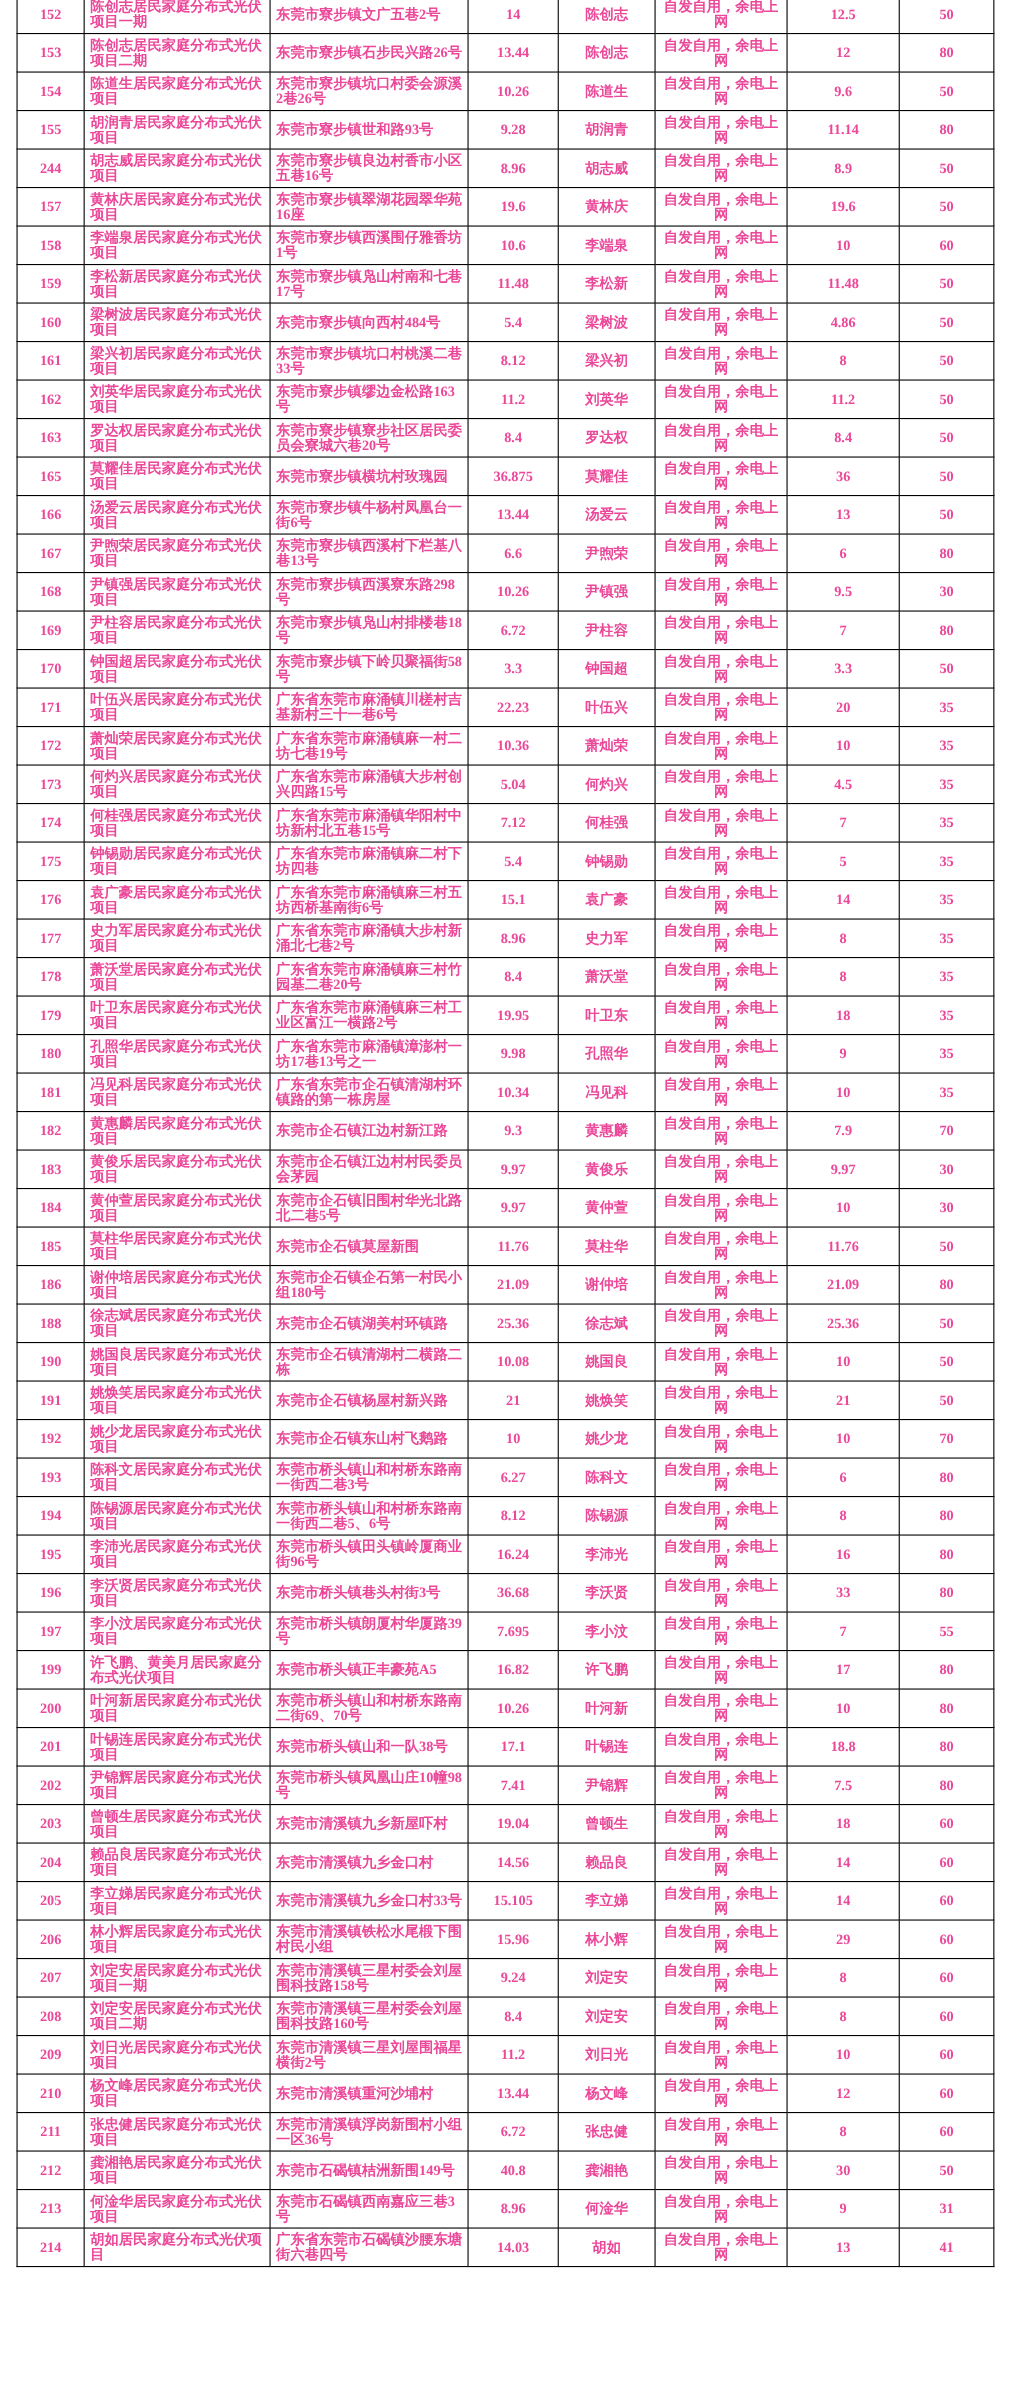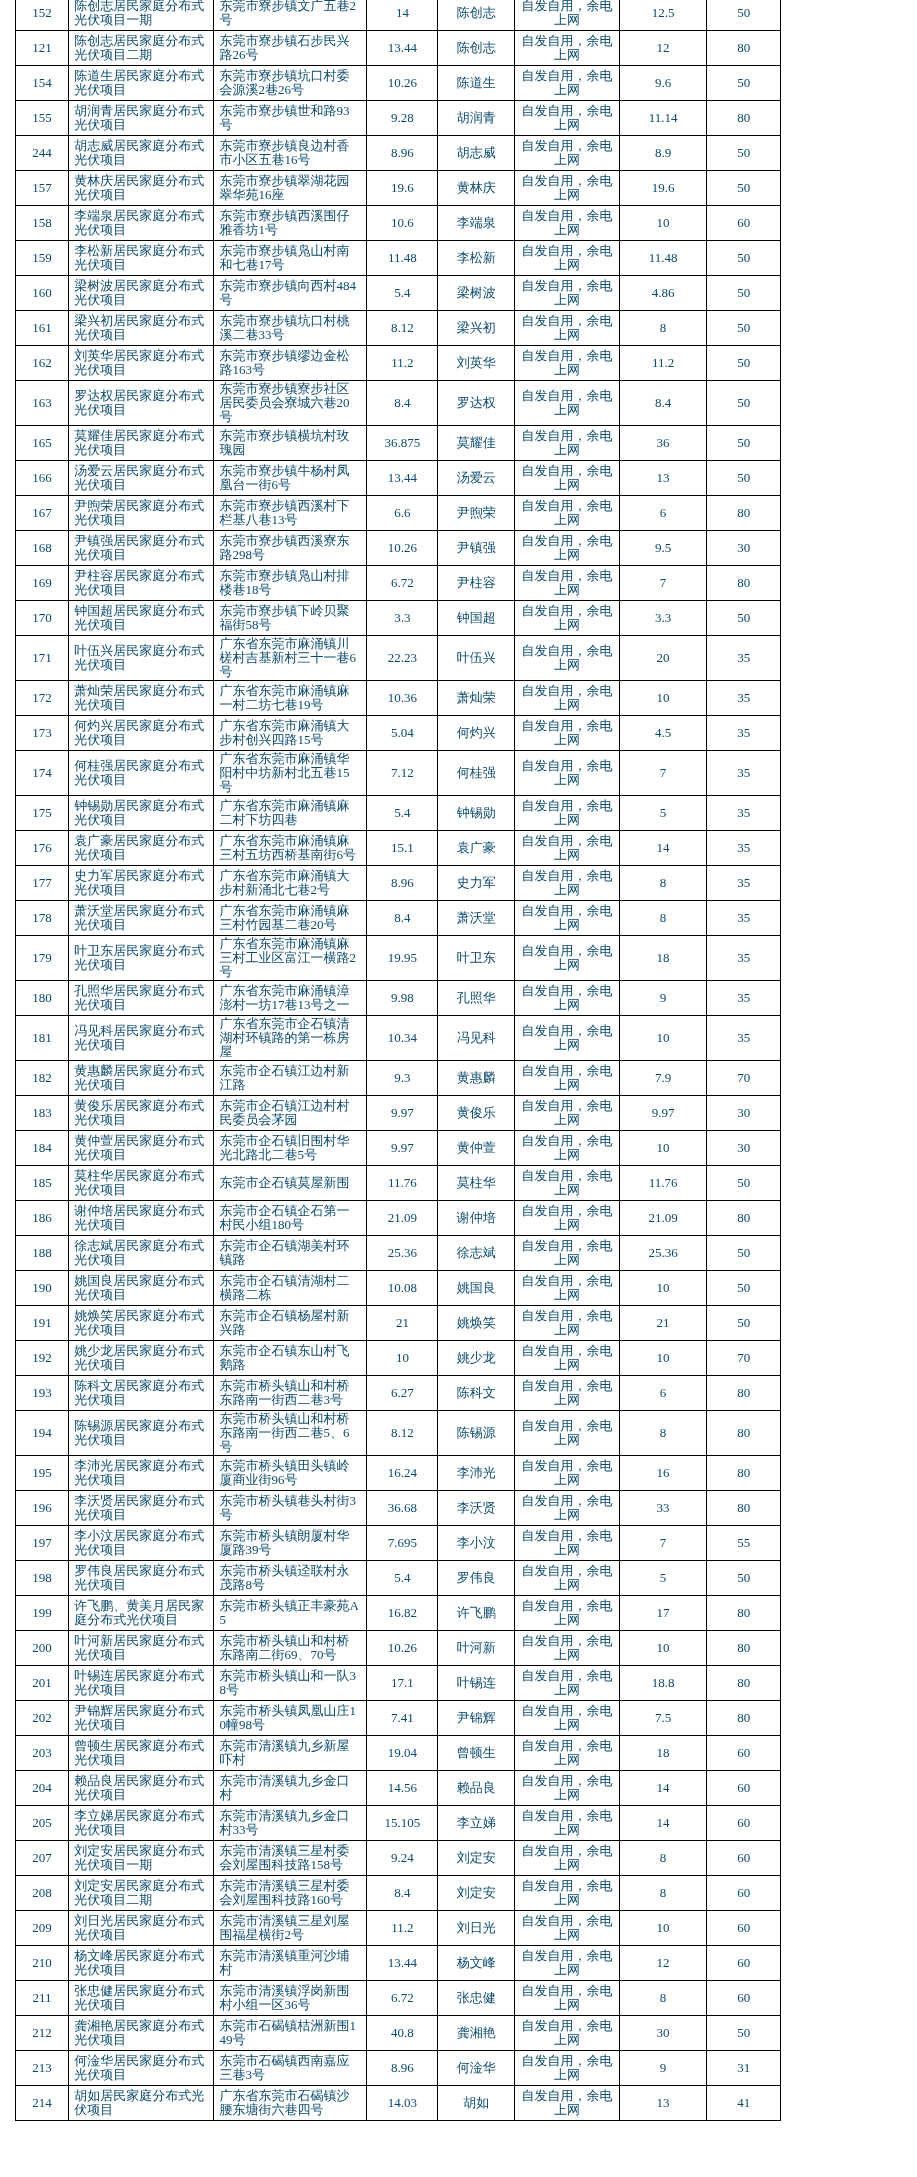--- a/index.html
+++ b/index.html
@@ -1,22 +1,23 @@
 <!DOCTYPE html>
 <html><head>
 <meta charset="utf-8">
 <style>
   html,body{margin:0;padding:0;background:#ffffff;}
   .viewport{
     position:relative;
-    width:781px;height:2177px;
+    width:917px;height:2177px;
     overflow:hidden;
     background:#ffffff;
-    color:#0c4a6e;
+    color:#ec4899;
     font-family:"Liberation Serif","DejaVu Serif",serif;
+    font-weight:bold;
   }
   table.pv-table{
     position:absolute;
     left:15px;top:-5px;
     border-collapse:collapse;
     table-layout:fixed;
   }
   .pv-table td{
     border:1px solid #000000;
     height:32px;
@@ -50,21 +51,21 @@
           <td class="c-no">152</td>
           <td class="c-name">陈创志居民家庭分布式光伏项目一期</td>
           <td class="c-addr">东莞市寮步镇文广五巷2号</td>
           <td class="c-num">14</td>
           <td class="c-owner">陈创志</td>
           <td class="c-mode">自发自用，余电上网</td>
           <td class="c-num">12.5</td>
           <td class="c-num">50</td>
         </tr>
         <tr>
-          <td class="c-no">121</td>
+          <td class="c-no">153</td>
           <td class="c-name">陈创志居民家庭分布式光伏项目二期</td>
           <td class="c-addr">东莞市寮步镇石步民兴路26号</td>
           <td class="c-num">13.44</td>
           <td class="c-owner">陈创志</td>
           <td class="c-mode">自发自用，余电上网</td>
           <td class="c-num">12</td>
           <td class="c-num">80</td>
         </tr>
         <tr>
           <td class="c-no">154</td>
@@ -470,30 +471,20 @@
           <td class="c-no">197</td>
           <td class="c-name">李小汶居民家庭分布式光伏项目</td>
           <td class="c-addr">东莞市桥头镇朗厦村华厦路39号</td>
           <td class="c-num">7.695</td>
           <td class="c-owner">李小汶</td>
           <td class="c-mode">自发自用，余电上网</td>
           <td class="c-num">7</td>
           <td class="c-num">55</td>
         </tr>
         <tr>
-          <td class="c-no">198</td>
-          <td class="c-name">罗伟良居民家庭分布式光伏项目</td>
-          <td class="c-addr">东莞市桥头镇迳联村永茂路8号</td>
-          <td class="c-num">5.4</td>
-          <td class="c-owner">罗伟良</td>
-          <td class="c-mode">自发自用，余电上网</td>
-          <td class="c-num">5</td>
-          <td class="c-num">50</td>
-        </tr>
-        <tr>
           <td class="c-no">199</td>
           <td class="c-name">许飞鹏、黄美月居民家庭分布式光伏项目</td>
           <td class="c-addr">东莞市桥头镇正丰豪苑A5</td>
           <td class="c-num">16.82</td>
           <td class="c-owner">许飞鹏</td>
           <td class="c-mode">自发自用，余电上网</td>
           <td class="c-num">17</td>
           <td class="c-num">80</td>
         </tr>
         <tr>
@@ -550,20 +541,30 @@
           <td class="c-no">205</td>
           <td class="c-name">李立娣居民家庭分布式光伏项目</td>
           <td class="c-addr">东莞市清溪镇九乡金口村33号</td>
           <td class="c-num">15.105</td>
           <td class="c-owner">李立娣</td>
           <td class="c-mode">自发自用，余电上网</td>
           <td class="c-num">14</td>
           <td class="c-num">60</td>
         </tr>
         <tr>
+          <td class="c-no">206</td>
+          <td class="c-name">林小辉居民家庭分布式光伏项目</td>
+          <td class="c-addr">东莞市清溪镇铁松水尾椴下围村民小组</td>
+          <td class="c-num">15.96</td>
+          <td class="c-owner">林小辉</td>
+          <td class="c-mode">自发自用，余电上网</td>
+          <td class="c-num">29</td>
+          <td class="c-num">60</td>
+        </tr>
+        <tr>
           <td class="c-no">207</td>
           <td class="c-name">刘定安居民家庭分布式光伏项目一期</td>
           <td class="c-addr">东莞市清溪镇三星村委会刘屋围科技路158号</td>
           <td class="c-num">9.24</td>
           <td class="c-owner">刘定安</td>
           <td class="c-mode">自发自用，余电上网</td>
           <td class="c-num">8</td>
           <td class="c-num">60</td>
         </tr>
         <tr>

